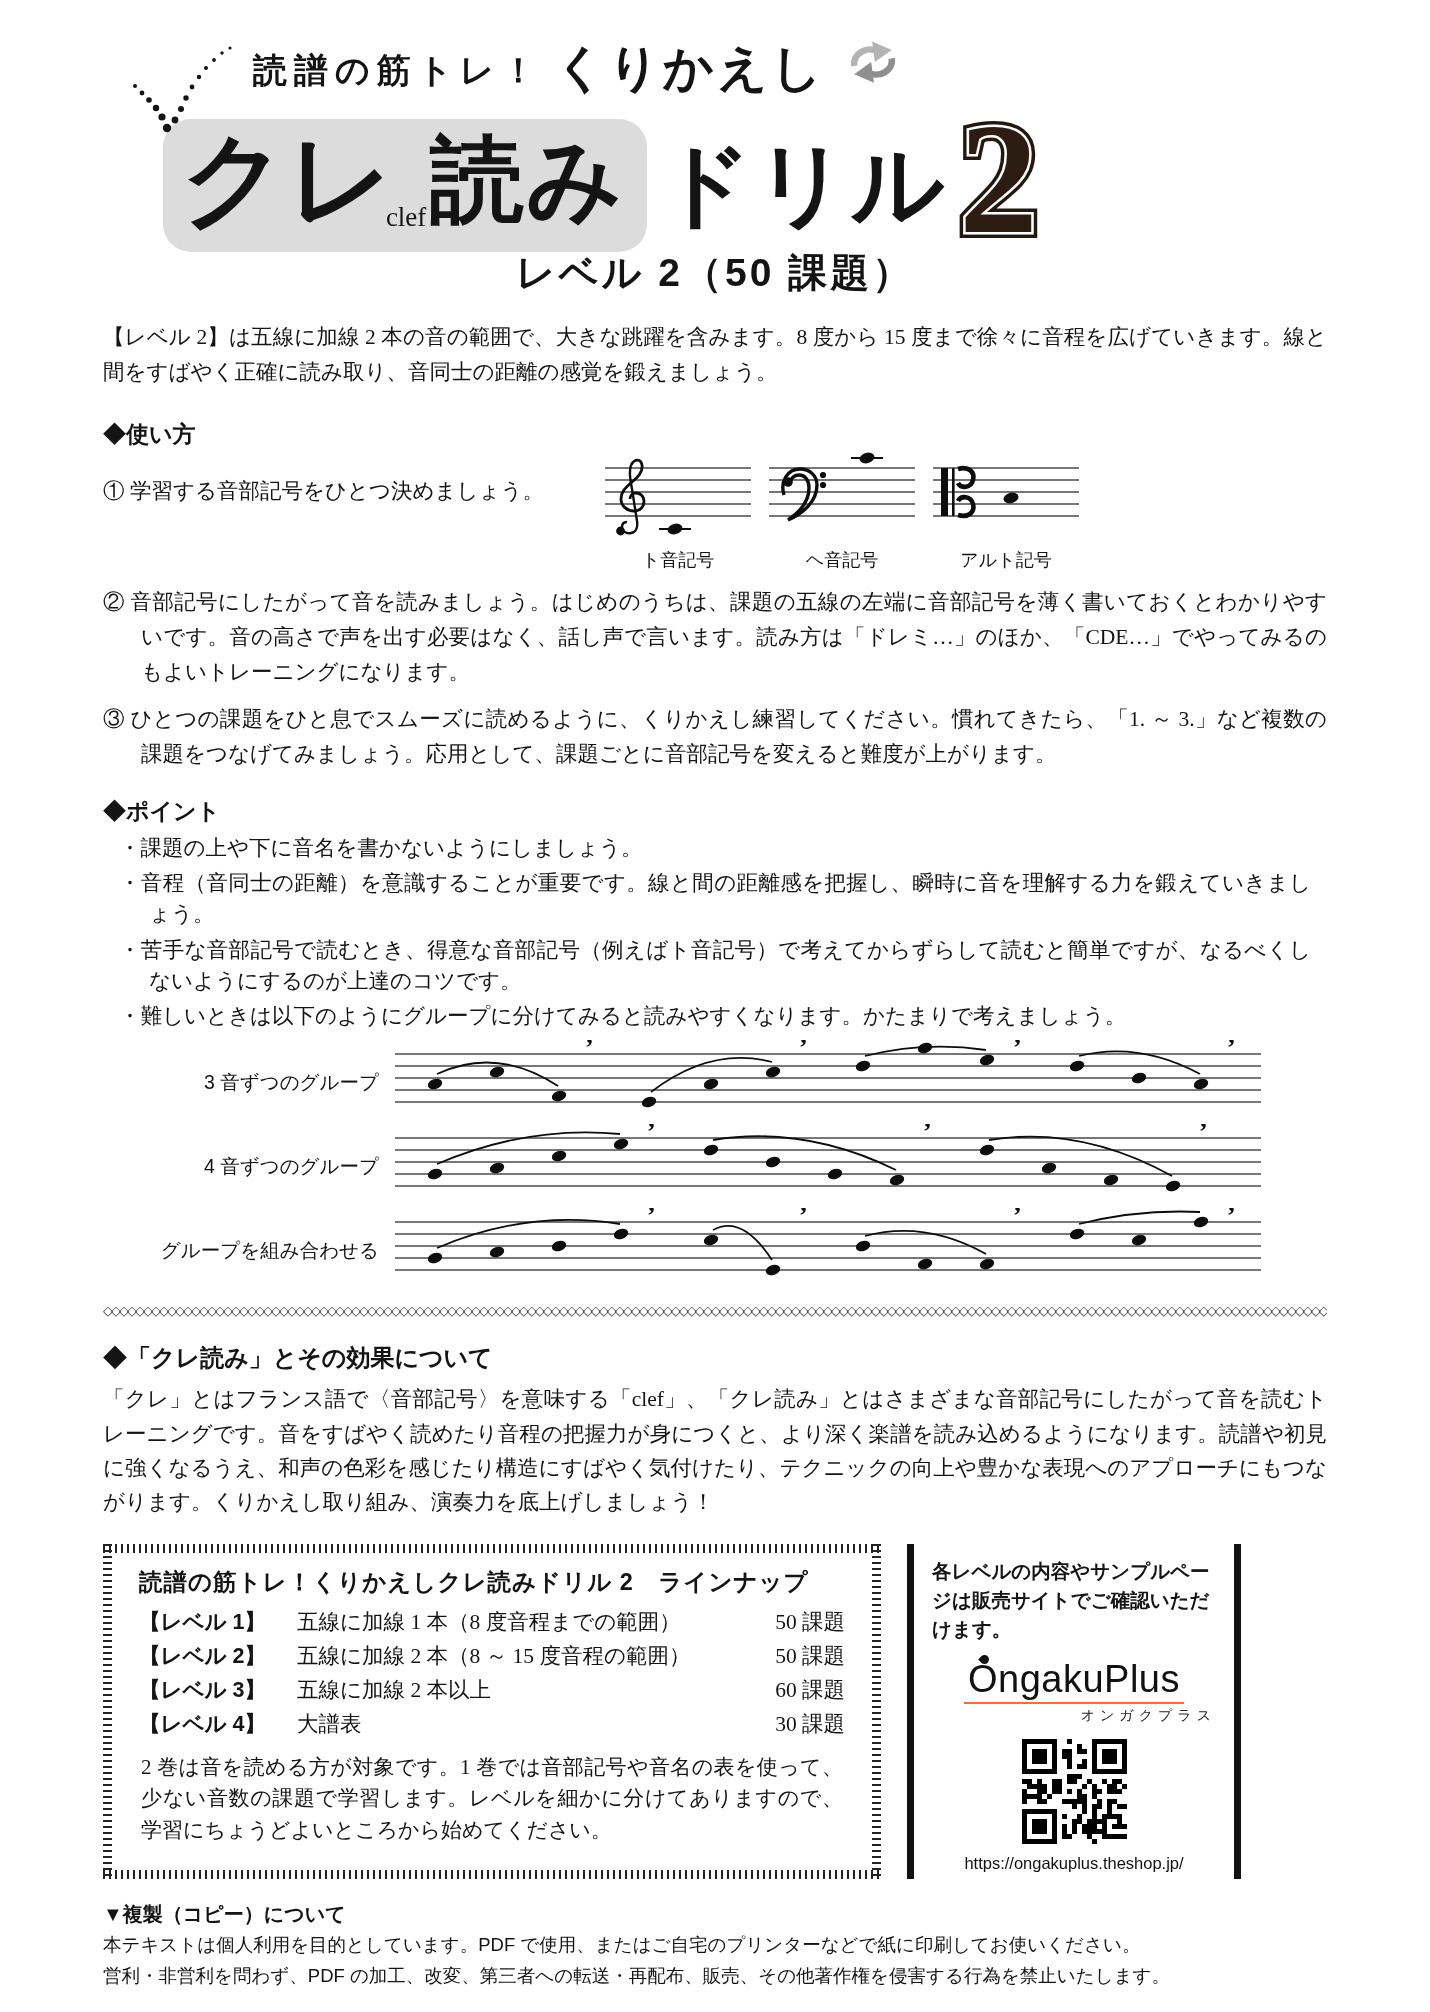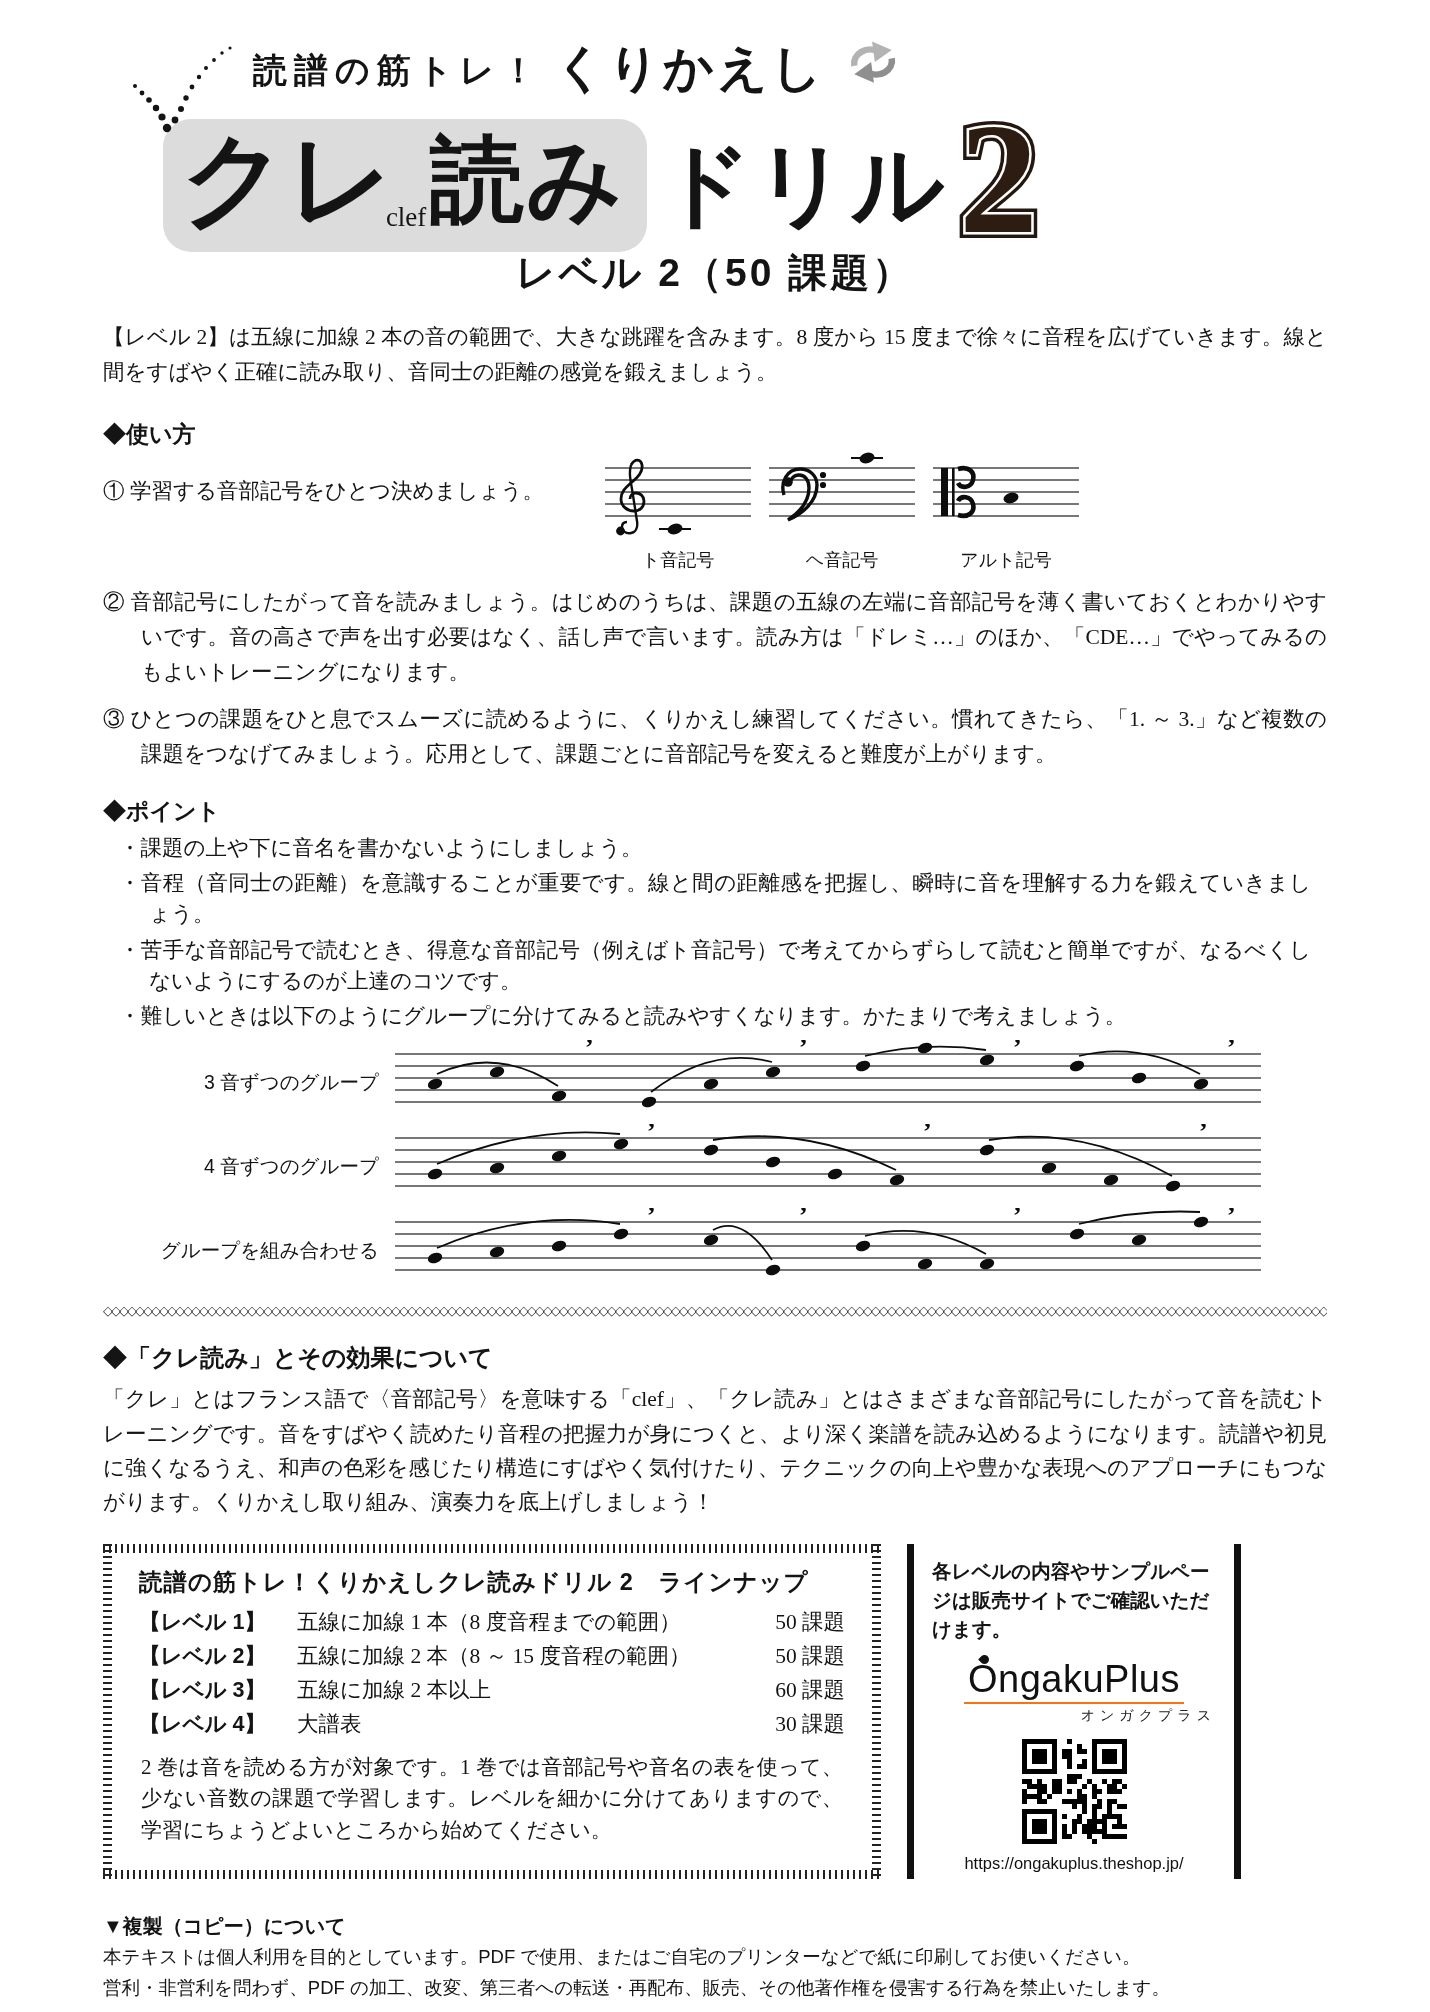--- a/index.html
+++ b/index.html
@@ -77,21 +77,21 @@
   .store-blurb{font-family:"Liberation Sans",sans-serif;font-weight:bold;font-size:19.5px;line-height:1.5;margin-top:11px;}
   .logo-wrap{text-align:center;margin-top:14px;}
   .logo-rel{position:relative;display:inline-block;border-bottom:2px solid #f97316;padding:0 4px 1px;}
   .logo-text{font-family:"Liberation Sans",sans-serif;font-size:38px;letter-spacing:0.5px;color:#111;}
   .logo-notch{position:absolute;top:-3px;left:16px;width:9px;height:9px;background:#111;border-radius:50% 50% 50% 0;transform:rotate(45deg);}
   .logo-sub{font-family:"Liberation Sans",sans-serif;font-size:14px;letter-spacing:5px;text-align:right;margin-top:3px;color:#222;}
   .qr{width:105px;height:105px;margin:14px auto 0;}
   .store-url{font-family:"Liberation Sans",sans-serif;font-size:16.5px;text-align:center;margin-top:10px;color:#111;}
 
   
-  .footer{margin-top:34px;}
+  .footer{margin-top:22px;}
   .footer-h{font-family:"Liberation Sans",sans-serif;font-weight:bold;font-size:20px;}
   .footer-line{font-family:"Liberation Sans",sans-serif;font-size:18.5px;line-height:1.5;margin:3px 0 0;}
 </style>
 </head>
 <body>
 
 <div class="page">
 
   <div class="header">
     <svg class="dotted-v" width="118" height="100" viewBox="0 0 118 100">

